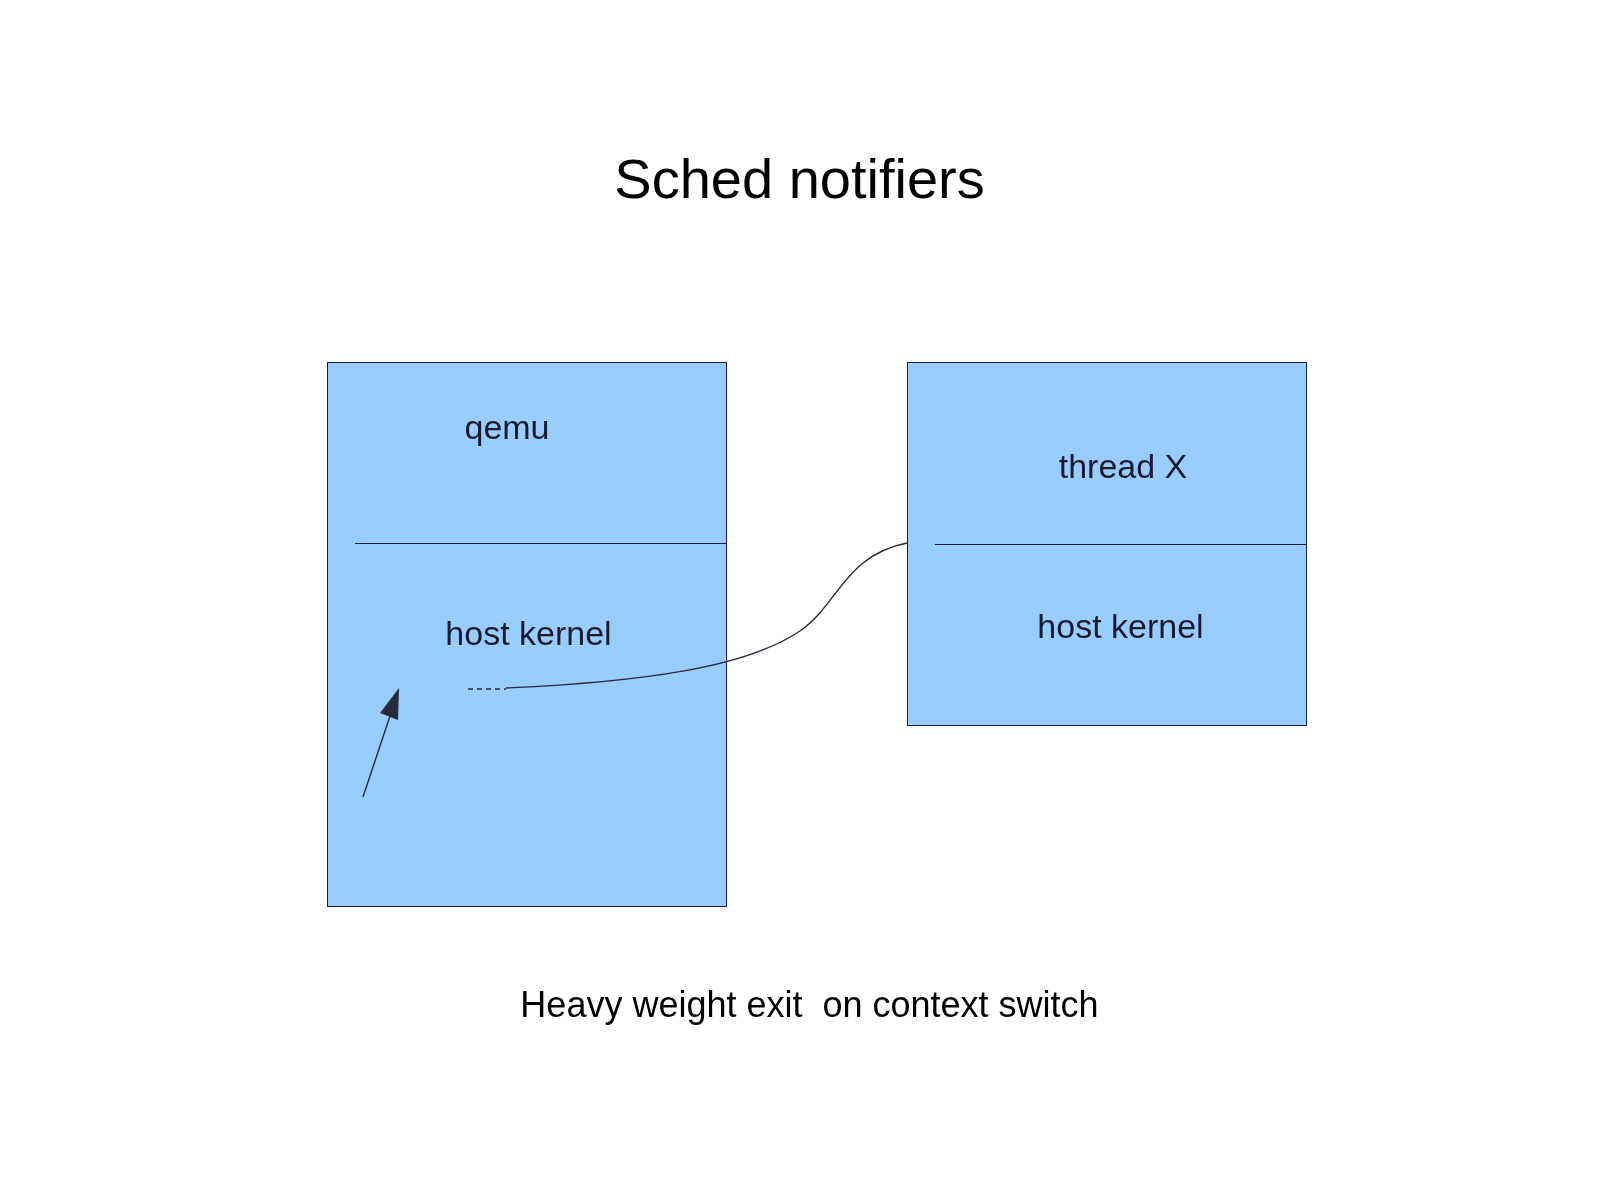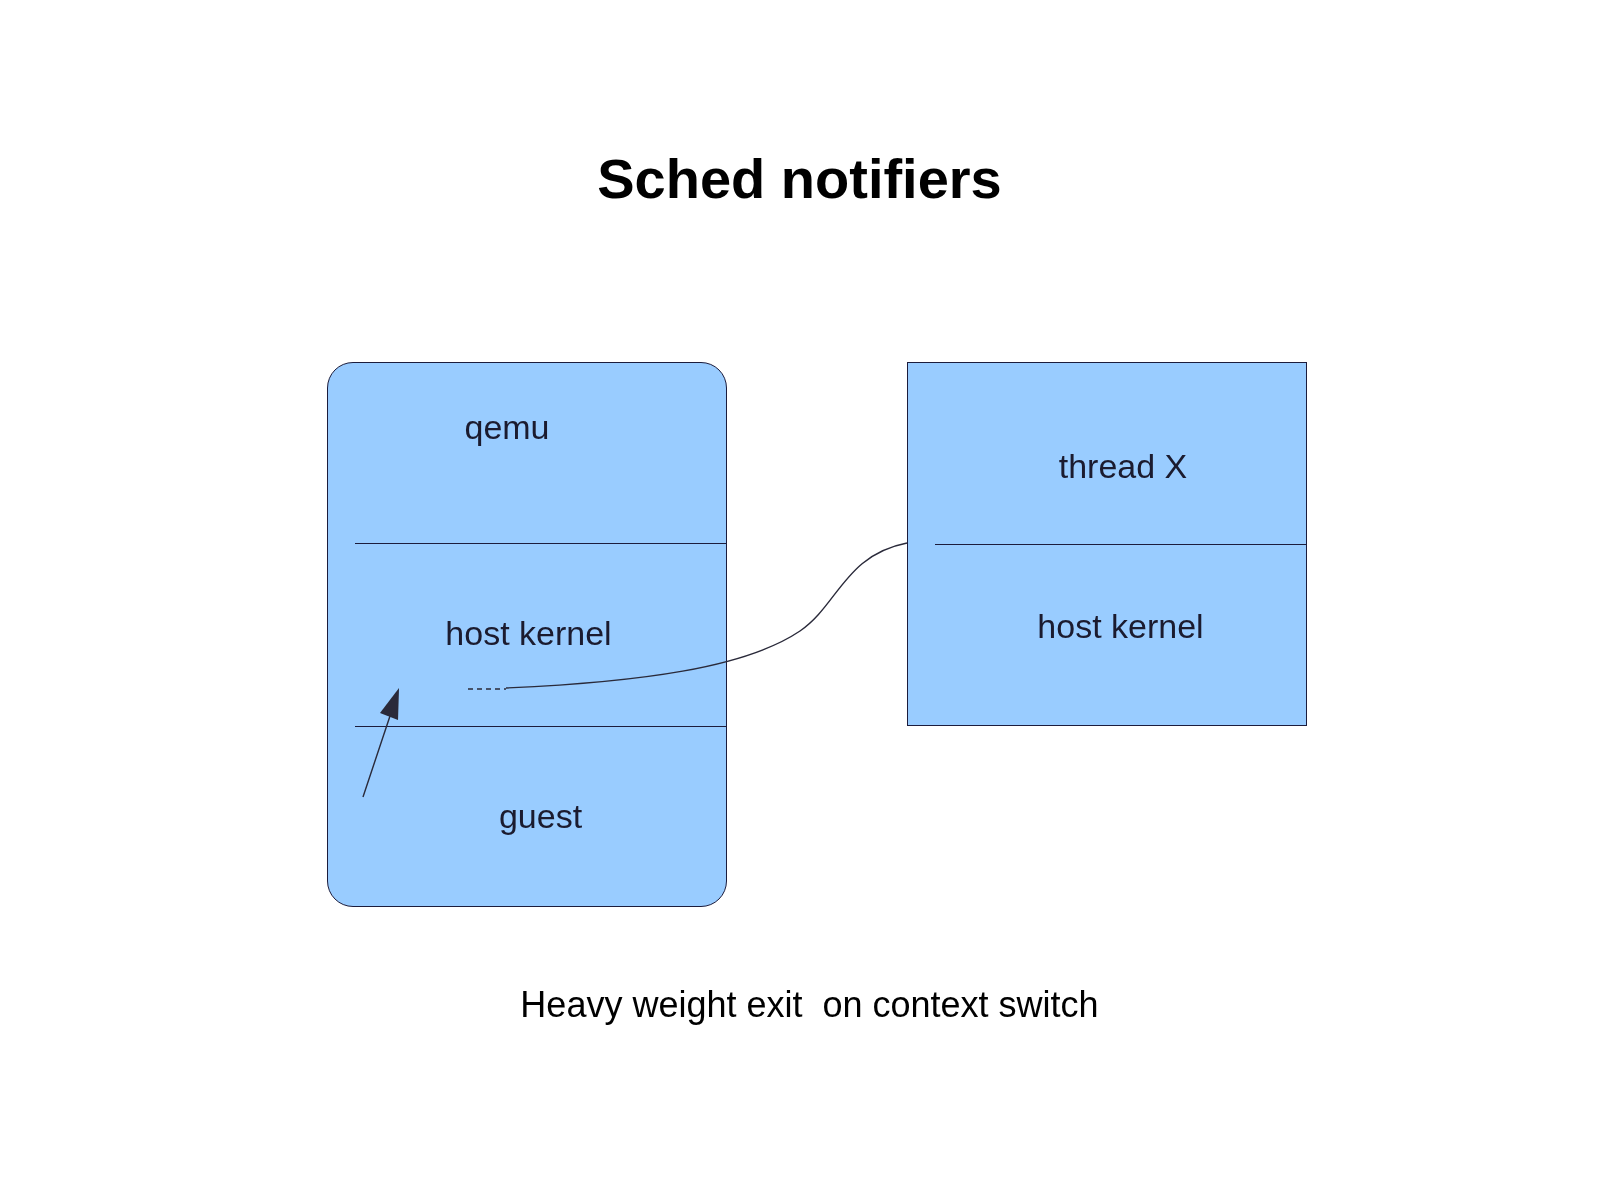--- a/index.html
+++ b/index.html
@@ -20,37 +20,36 @@
     overflow: hidden;
     font-family: "Liberation Sans", "DejaVu Sans", sans-serif;
   }
   .title {
     position: absolute;
     top: 146px;
     left: 0;
     width: 100%;
     text-align: center;
     font-size: 56px;
-    font-weight: bold;
+    font-weight: normal;
     color: var(--title);
     letter-spacing: 0px;
   }
   .stack {
     position: absolute;
     background: var(--box-fill);
     border: 1px solid var(--box-border);
     display: flex;
     flex-direction: column;
   }
   .stack-left {
     left: 327px;
     top: 362px;
     width: 400px;
     height: 545px;
-    border-radius: 26px;
   }
   .stack-right {
     left: 907px;
     top: 362px;
     width: 400px;
     height: 364px;
   }
   .sec {
     display: flex;
     align-items: center;
@@ -102,23 +101,20 @@
 
   <div class="title">Sched notifiers</div>
 
   <div class="stack stack-left">
     <div class="sec sec-qemu">
       <span class="sec-label">qemu</span>
     </div>
     <div class="sec sec-hk-left">
       <span class="sec-label">host kernel</span>
     </div>
-    <div class="sec sec-fill sec-guest">
-      <span class="sec-label">guest</span>
-    </div>
   </div>
 
   <div class="stack stack-right">
     <div class="sec sec-threadx">
       <span class="sec-label">thread X</span>
     </div>
     <div class="sec sec-fill sec-hk-right">
       <span class="sec-label">host kernel</span>
     </div>
   </div>

